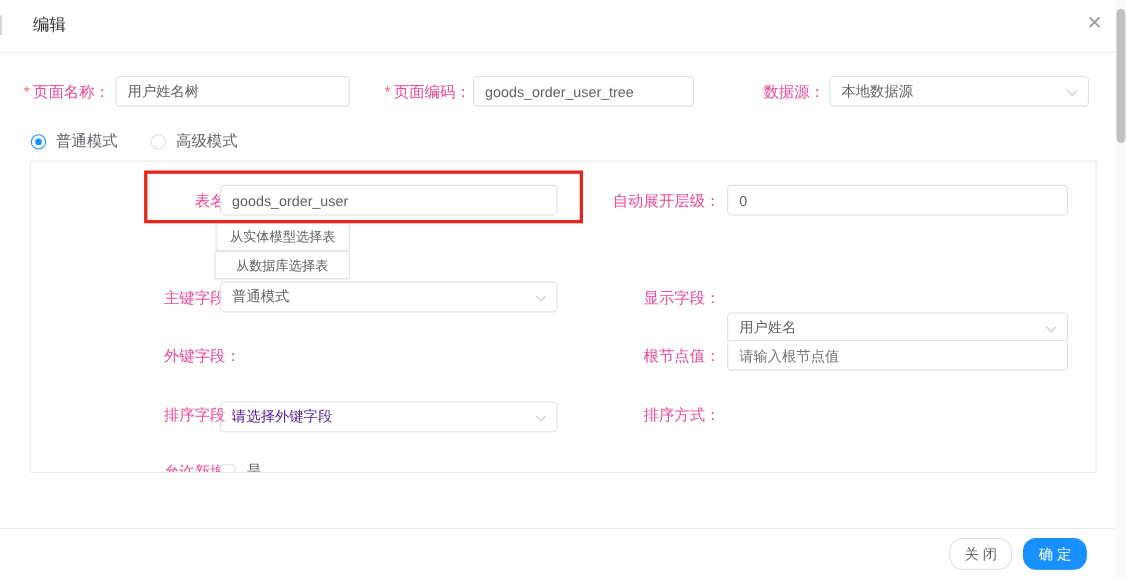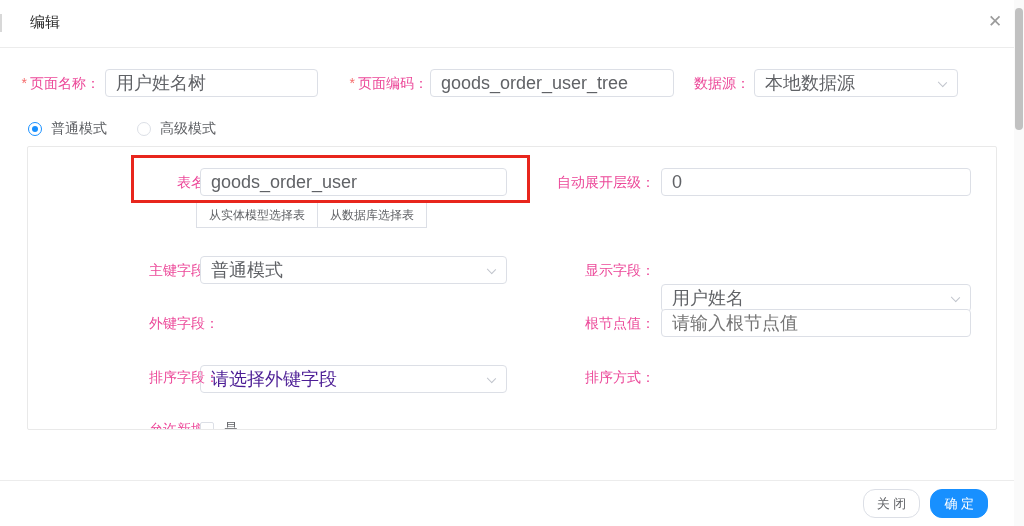--- a/index.html
+++ b/index.html
@@ -21,55 +21,55 @@
   
   .sb-track { right: 0; top: 0; width: 10px; height: 526px; background: #fafafa; }
   .sb-thumb { right: 1px; top: 8px; width: 8px; height: 122px; background: #c1c1c1; border-radius: 4px; }
 
   
   .lbl { height: 28px; line-height: 28px; text-align: right; color: #ec4899; white-space: nowrap; }
   .req::before { content: "*"; color: #f56c6c; margin-right: 3px; }
   .tb, .sel {
     height: 28px; border: 1px solid #dcdfe6; border-radius: 4px; background: #fff;
     font-family: "Liberation Sans", "DejaVu Sans", sans-serif;
-    font-size: 18px; color: #606266; padding: 0 10px; line-height: 26px;
+    font-size: 13px; color: #606266; padding: 0 10px; line-height: 26px;
   }
   input.tb { outline: none; width: 100%; }
   .sel { position: relative; cursor: pointer; overflow: hidden; }
   .sel .ph { color: #4c1d95; }
   .chev {
     position: absolute; right: 11px; top: 9px; width: 7px; height: 7px;
     border-right: 1.5px solid #c0c4cc; border-bottom: 1.5px solid #c0c4cc;
     transform: rotate(45deg) scaleY(0.9);
   }
 
   
   .f-name-lbl { left: 0; top: 69px; width: 100px; }
   .f-name-inp { left: 105px; top: 69px; width: 213px; }
   .f-code-lbl { left: 320px; top: 69px; width: 108px; }
-  .f-code-inp { left: 430px; top: 69px; width: 244px; }
+  .f-code-inp { left: 430px; top: 69px; width: 201px; }
   .f-ds-lbl   { left: 650px; top: 69px; width: 100px; }
-  .f-ds-sel   { left: 754px; top: 69px; width: 204px; }
+  .f-ds-sel   { left: 754px; top: 69px; width: 236px; }
 
   
   .radio-row { left: 28px; top: 120px; height: 18px; display: flex; align-items: center; gap: 30px; }
   .radio-opt { display: flex; align-items: center; gap: 9px; cursor: pointer; }
   .rdot { width: 14px; height: 14px; border-radius: 50%; border: 1px solid #dcdfe6; background: #fff; position: relative; }
   .rdot.on { border-color: #1890ff; }
   .rdot.on::after { content: ""; position: absolute; left: 3px; top: 3px; width: 6px; height: 6px; border-radius: 50%; background: #1890ff; }
 
   
   .panel { left: 27px; top: 146px; width: 970px; height: 284px; border: 1px solid #e9e9e9; border-radius: 2px; overflow: hidden; background: #fff; }
   .p-lbl-l { right: 777px; width: 250px; }  
   .p-inp-l { left: 172px; width: 307px; }
   .p-lbl-r { left: 430px; width: 197px; }
   .p-inp-r { left: 633px; width: 310px; }
 
   .r1 { top: 21px; }
-  .btn-row { left: 168px; top: 55px; display: flex; }
+  .btn-row { left: 168px; top: 55px; display: flex; flex-direction: column; }
   .sel-btn {
     height: 26px; line-height: 24px; padding: 0 12px; font-size: 12px; color: #606266;
     background: #fff; border: 1px solid #dcdfe6; cursor: pointer; white-space: nowrap;
   }
   .sel-btn + .sel-btn { margin-left: -1px; }
   .r2 { top: 109px; }
   .r3 { top: 162px; }
   .r4 { top: 216px; }
   .r5 { top: 268px; }
   .chk-row { left: 172px; display: flex; align-items: center; gap: 10px; height: 28px; }

